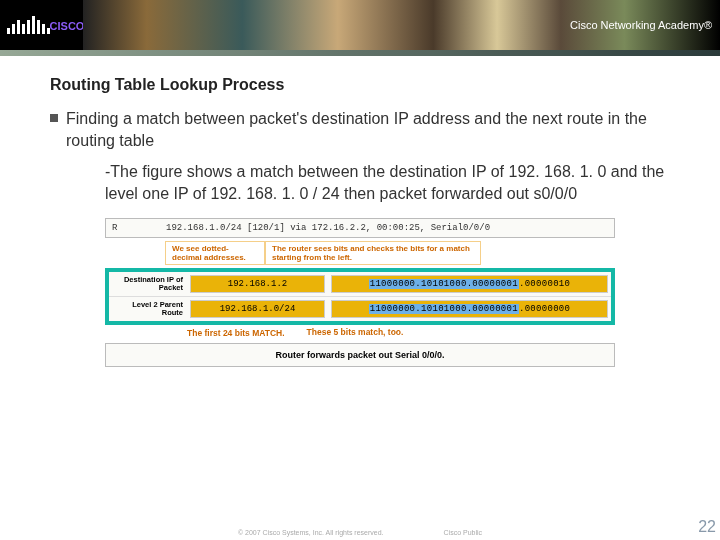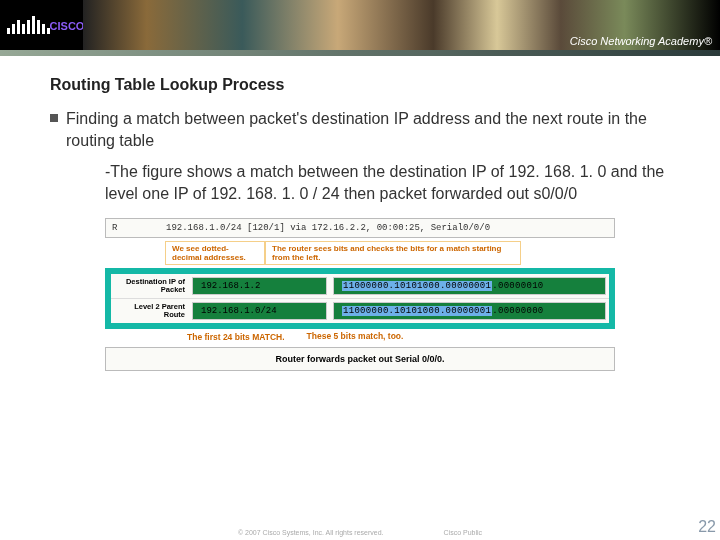--- a/index.html
+++ b/index.html
@@ -12,42 +12,42 @@
 .logo-bars span:nth-child(2) { height: 10px; }
 .logo-bars span:nth-child(3) { height: 14px; }
 .logo-bars span:nth-child(4) { height: 10px; }
 .logo-bars span:nth-child(5) { height: 14px; }
 .logo-bars span:nth-child(6) { height: 18px; }
 .logo-bars span:nth-child(7) { height: 14px; }
 .logo-bars span:nth-child(8) { height: 10px; }
 .logo-bars span:nth-child(9) { height: 6px; }
 .logo-text { font-size: 11px; font-weight: bold; margin-top: 1px; }
 .header-img { flex: 1; height: 50px; background: linear-gradient(90deg, #222 0%, #8a6a3a 10%, #3a5a5a 25%, #c8a878 40%, #4a3a2a 55%, #d8c898 65%, #5a4a3a 75%, #7a8a5a 85%, #000 100%); position: relative; }
-.academy { position: absolute; right: 8px; top: 16px; color: white; font-size: 11px; height: 50px; display: flex; align-items: center; font-style: italic; }
+.academy { position: absolute; right: 8px; top: 0; color: white; font-size: 11px; height: 50px; display: flex; align-items: center; }
 .academy-bar { height: 6px; background: linear-gradient(90deg, #96a896 0%, #2a3a3a 100%); }
 .content { padding: 20px 50px 0 50px; }
 .slide-title { font-size: 16px; font-family: Arial, sans-serif; color: #222; margin-bottom: 14px; }
 .bullet-main { display: flex; font-size: 16px; color: #333; margin-bottom: 10px; }
 .bullet-sq { width: 8px; height: 8px; background: #555; margin-top: 6px; margin-right: 8px; flex: none; }
 .bullet-text { flex: 1; line-height: 1.35; }
 .sub-text { margin-left: 55px; font-size: 16px; color: #333; line-height: 1.35; margin-bottom: 14px; }
 .figure-wrap { margin: 0 55px; }
 .fig-title { text-align: center; font-size: 9px; font-weight: bold; margin-bottom: 4px; }
 .fig-box { border: 1px solid #bbb; background: #fafaf7; padding: 4px 6px; margin-bottom: 3px; }
 .route-line { font-family: "Courier New", monospace; font-size: 9px; color: #333; display: flex; align-items: center; }
 .route-r { width: 54px; }
 .callout-row { display: flex; margin: 3px 0 3px 60px; }
 .callout { border: 1px solid #f5cf89; background: #fff; font-size: 8px; color: #cc6600; padding: 2px 6px; font-weight: bold; }
 .callout.c1 { width: 100px; }
-.callout.c2 { width: 256px; }
-.tbl { border: 6px solid #14b8a6; background: #fafaf7; }
+.callout.c2 { width: 216px; }
+.tbl { border: 4px solid #14b8a6; background: #fafaf7; }
 .tbl-row { display: flex; align-items: center; border-bottom: 1px solid #ddd; }
 .tbl-row:last-child { border-bottom: none; }
 .tbl-label { width: 78px; font-size: 7.5px; font-weight: bold; text-align: right; padding: 3px 4px; line-height: 1.1; }
-.tbl-cell { border: 1px solid #ccc; margin: 3px; padding: 3px 8px; font-family: "Courier New", monospace; font-size: 9px; background: #15803d; text-align: left; }
+.tbl-cell { border: 1px solid #ccc; margin: 3px; padding: 3px 8px; font-family: "Courier New", monospace; font-size: 9px; background: #eab308; text-align: center; }
 .tbl-cell.ip { width: 135px; }
 .tbl-cell.bin { flex: 1; letter-spacing: 0.3px; }
 .hl-blue { background: #6db0e8; padding: 0 1px; }
 .match-note { font-size: 8.5px; color: #cc6600; font-weight: bold; margin: 3px 0 0 82px; }
 .match-note2 { font-size: 8.5px; color: #cc6600; font-weight: bold; text-align: center; margin-top: -11px; margin-right: 10px; }
 .forward-box { border: 1px solid #bbb; background: #fafaf7; padding: 6px; text-align: center; font-size: 9px; font-weight: bold; margin-top: 6px; }
 .footer { position: absolute; bottom: 4px; left: 0; right: 0; display: flex; justify-content: center; font-size: 7px; color: #aaa; gap: 60px; }
 .page-num { position: absolute; right: 4px; bottom: 4px; font-size: 16px; color: #8899aa; }
 </style>
 </head>

